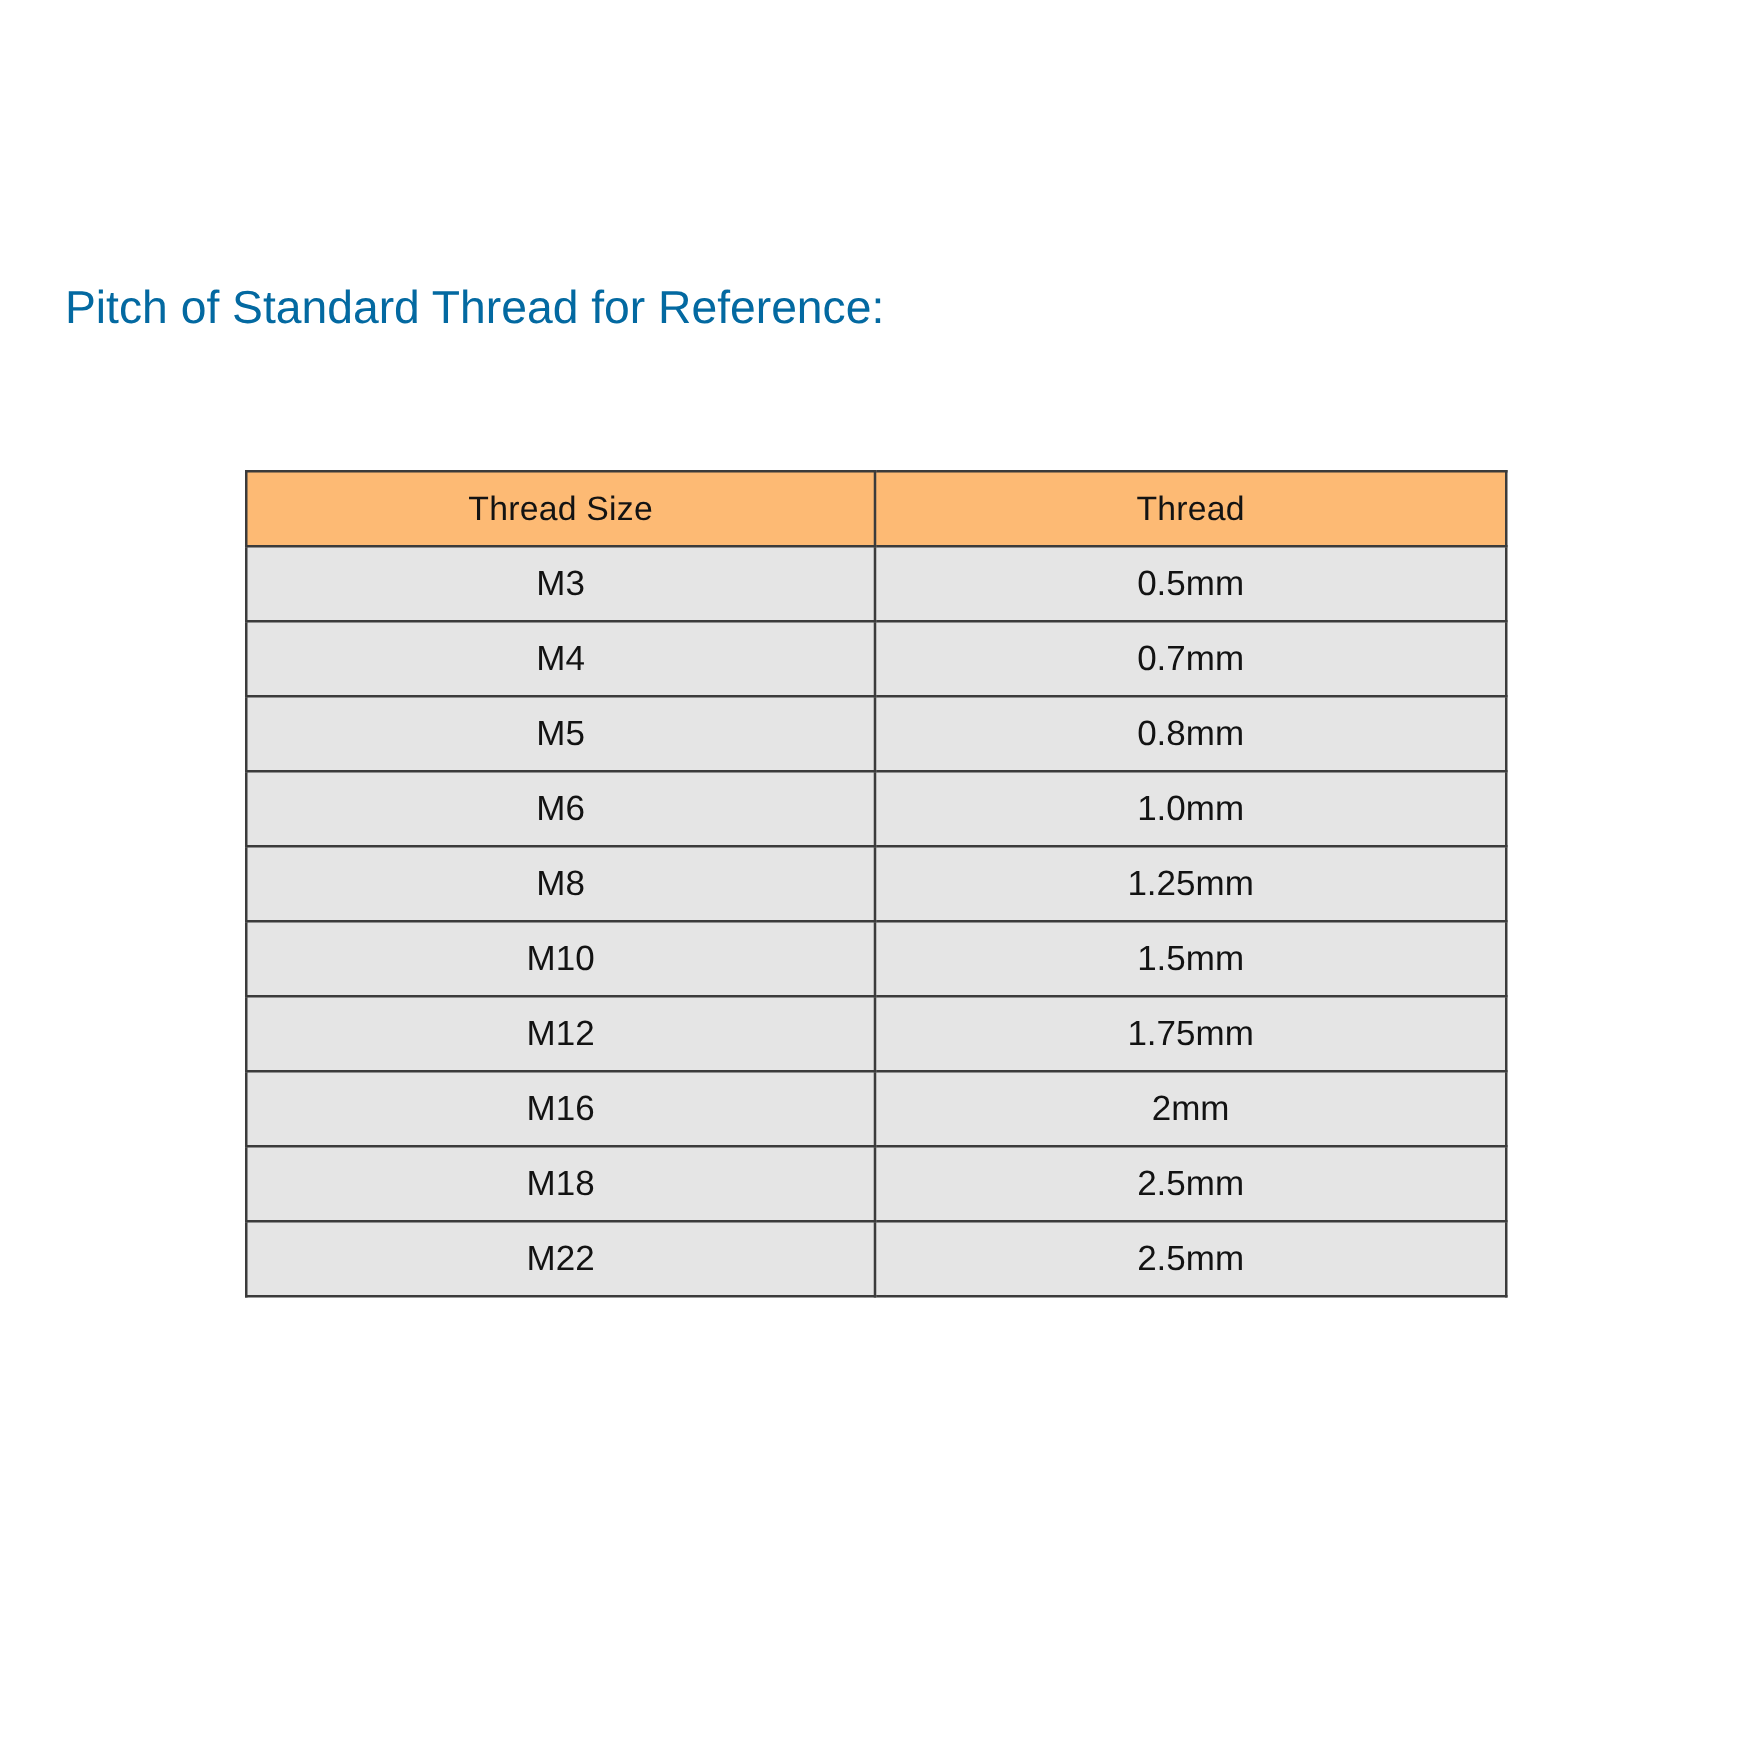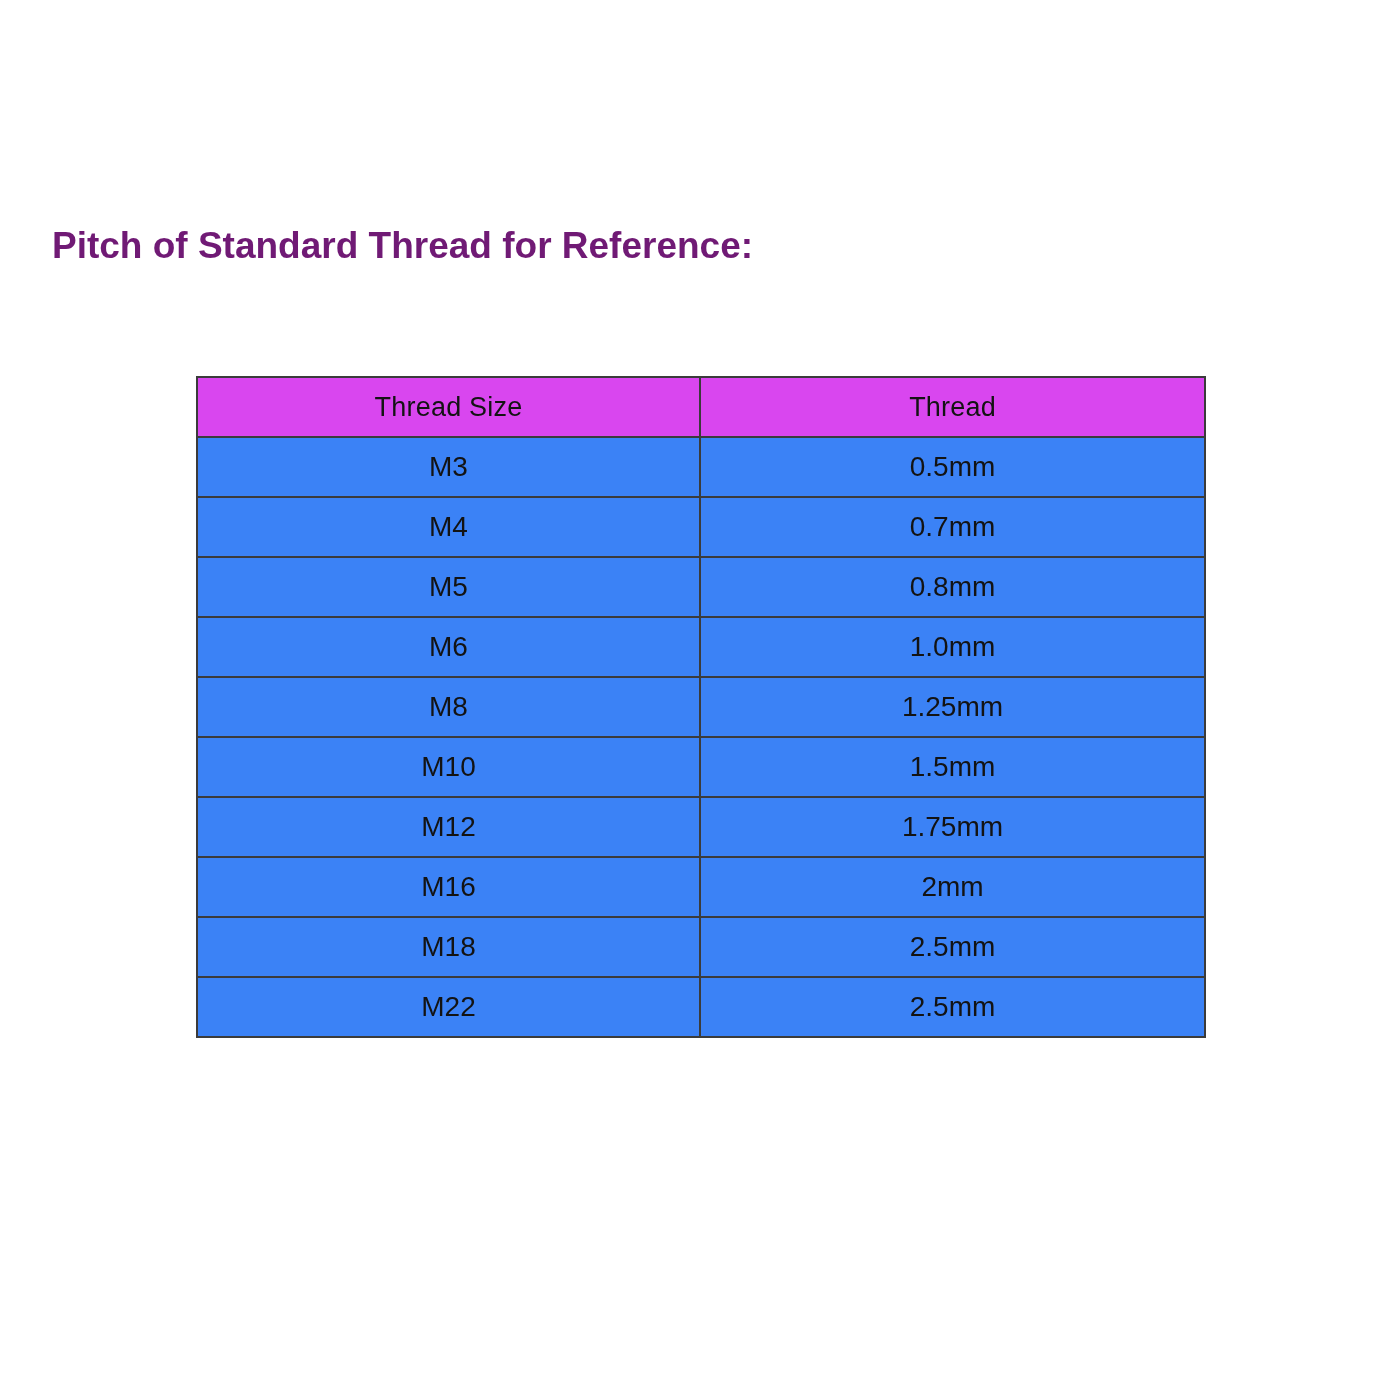--- a/index.html
+++ b/index.html
@@ -14,23 +14,23 @@
     color: #1a1a1a;
     position: relative;
     overflow: hidden;
   }
 
   .page-title {
     position: absolute;
     left: 52px;
     top: 198px;
     font-size: 37px;
-    font-weight: 700;
+    font-weight: 400;
     line-height: 46px;
-    color: #701a75;
+    color: #0369a1;
     white-space: nowrap;
   }
 
   .ref-table {
     position: absolute;
     left: 196px;
     top: 376px;
     width: 1008px;
     border-collapse: collapse;
     table-layout: fixed;
@@ -41,25 +41,25 @@
 
   .ref-table th,
   .ref-table td {
     border: 2px solid #3b3b3b;
     height: 58px;
     padding: 0;
     text-align: center;
     vertical-align: middle;
     font-weight: 400;
     color: #131313;
-    background: #3b82f6;
+    background: #e5e5e5;
   }
 
   .ref-table thead th {
-    background: #d946ef;
+    background: #fdba74;
     font-size: 27px;
     letter-spacing: 0.2px;
   }
 
   .ref-table tbody td {
     font-size: 28px;
   }
 </style>
 </head>
 <body>

